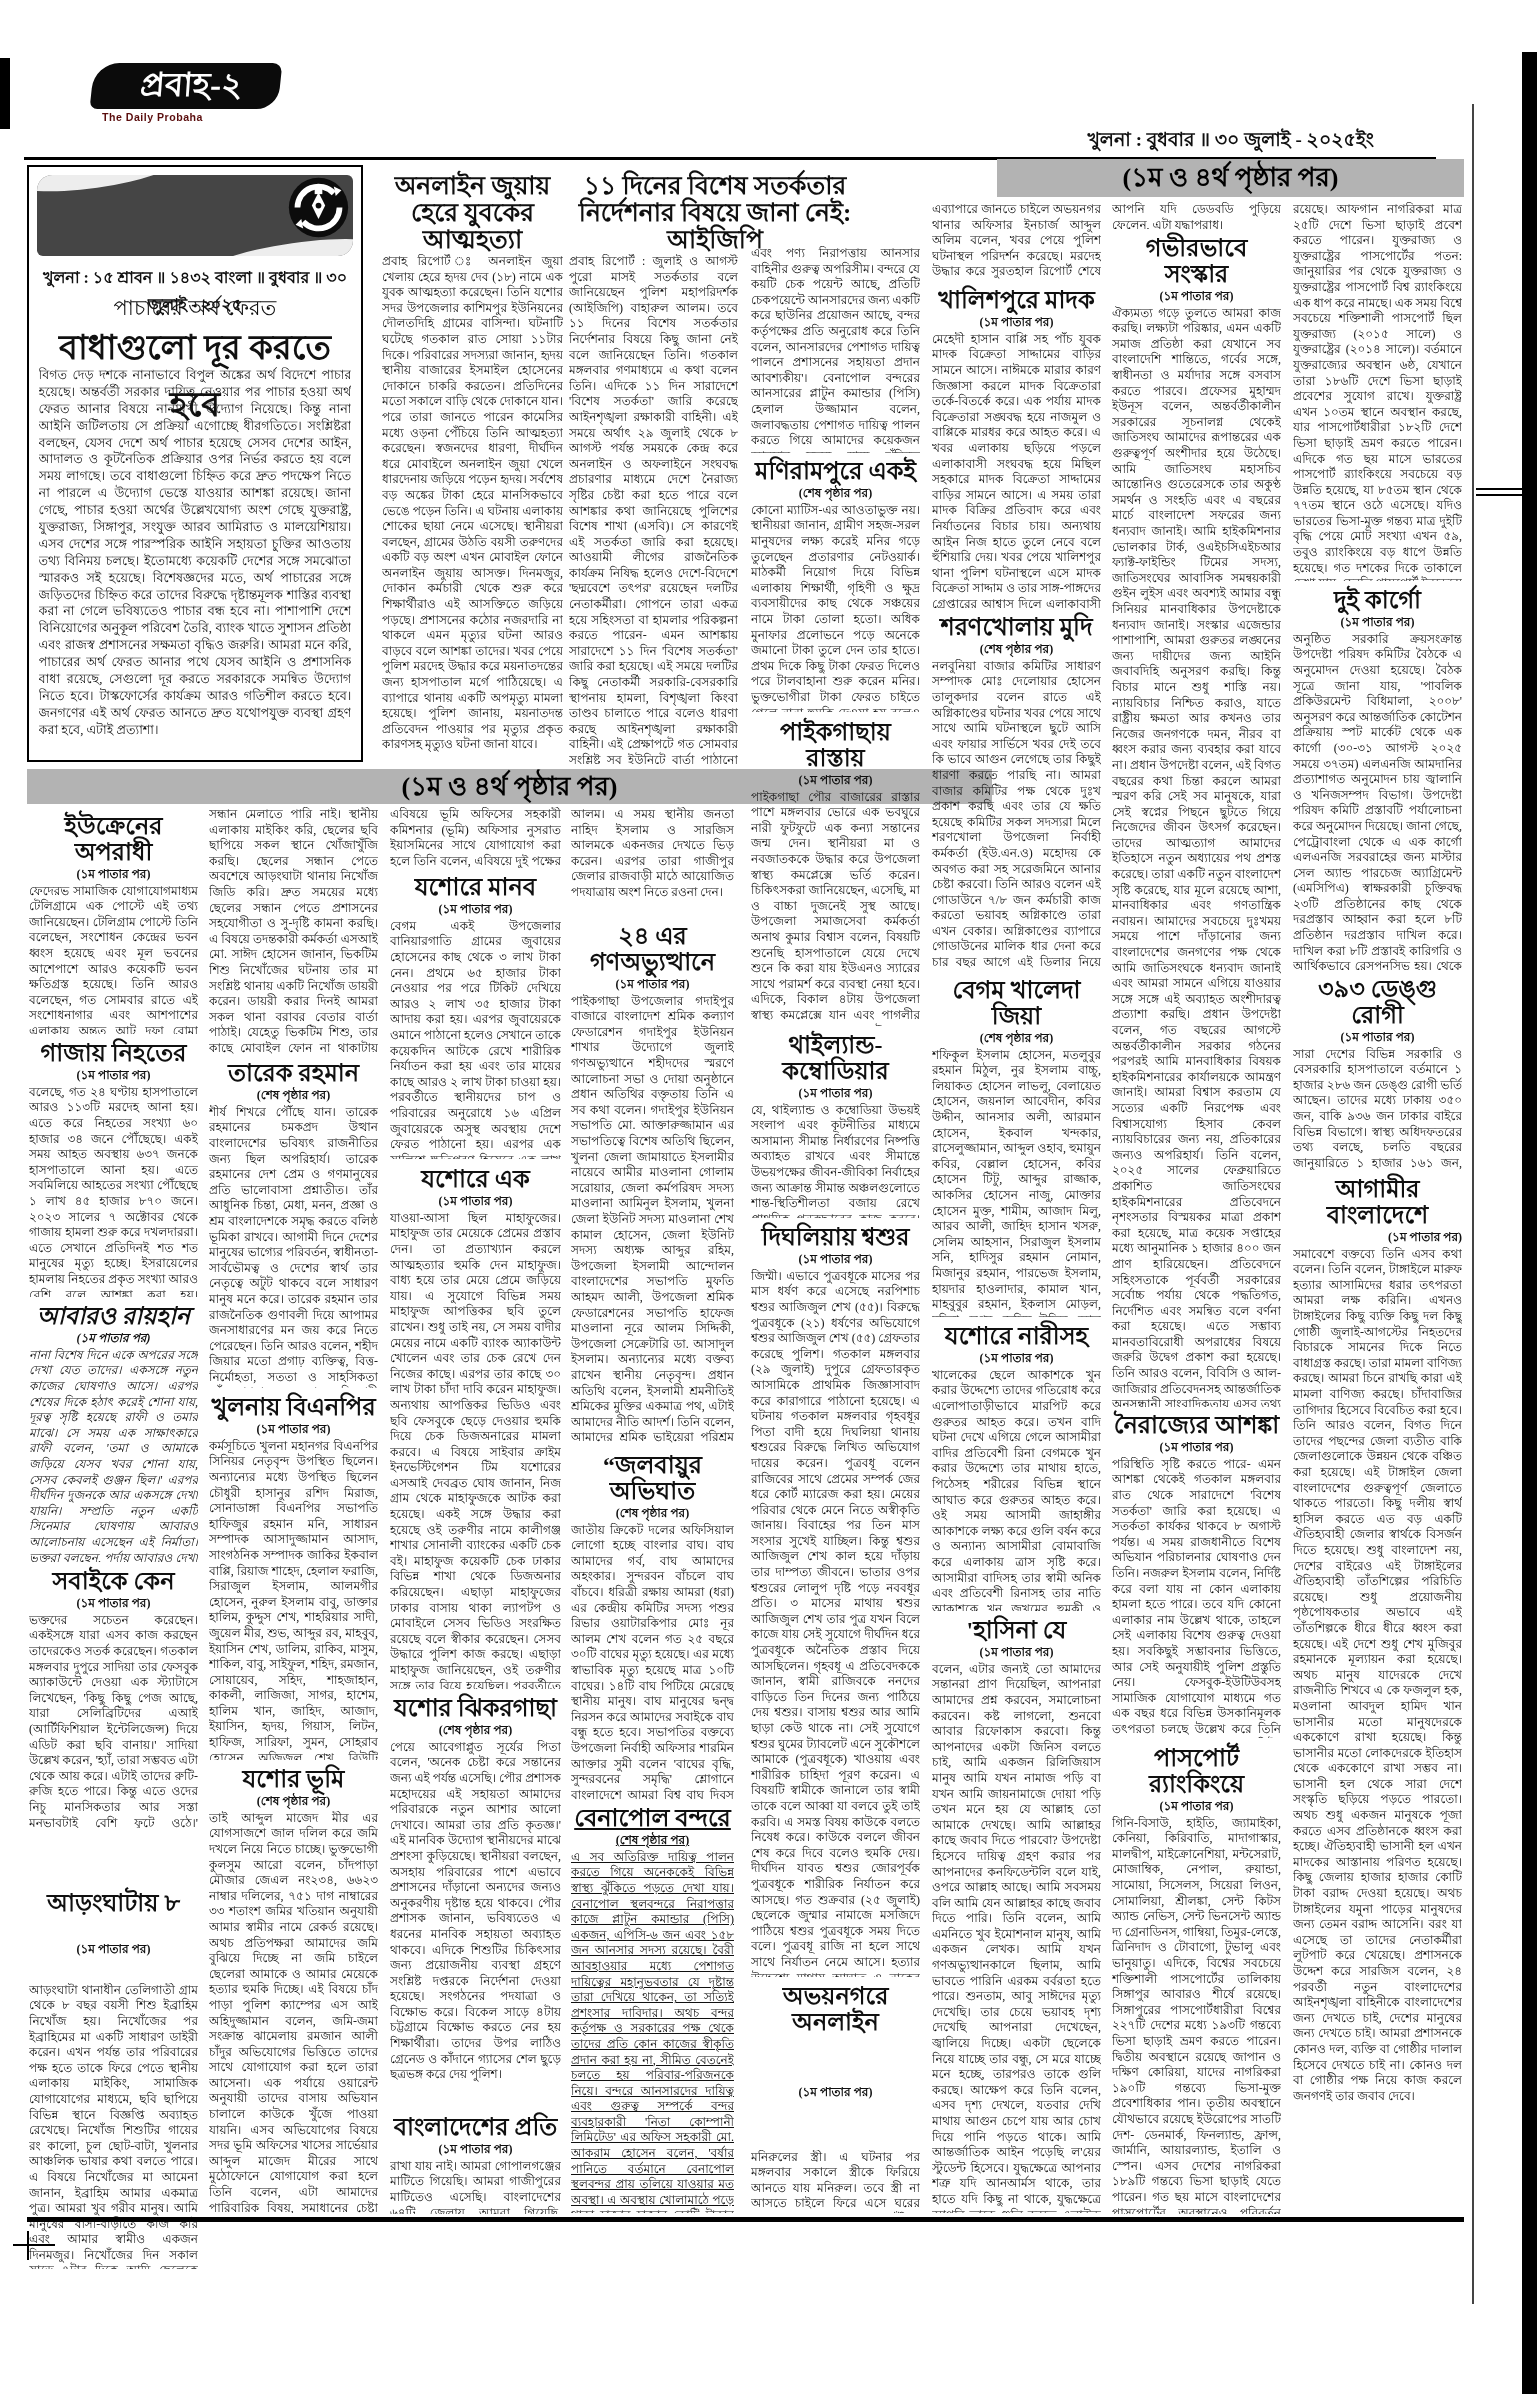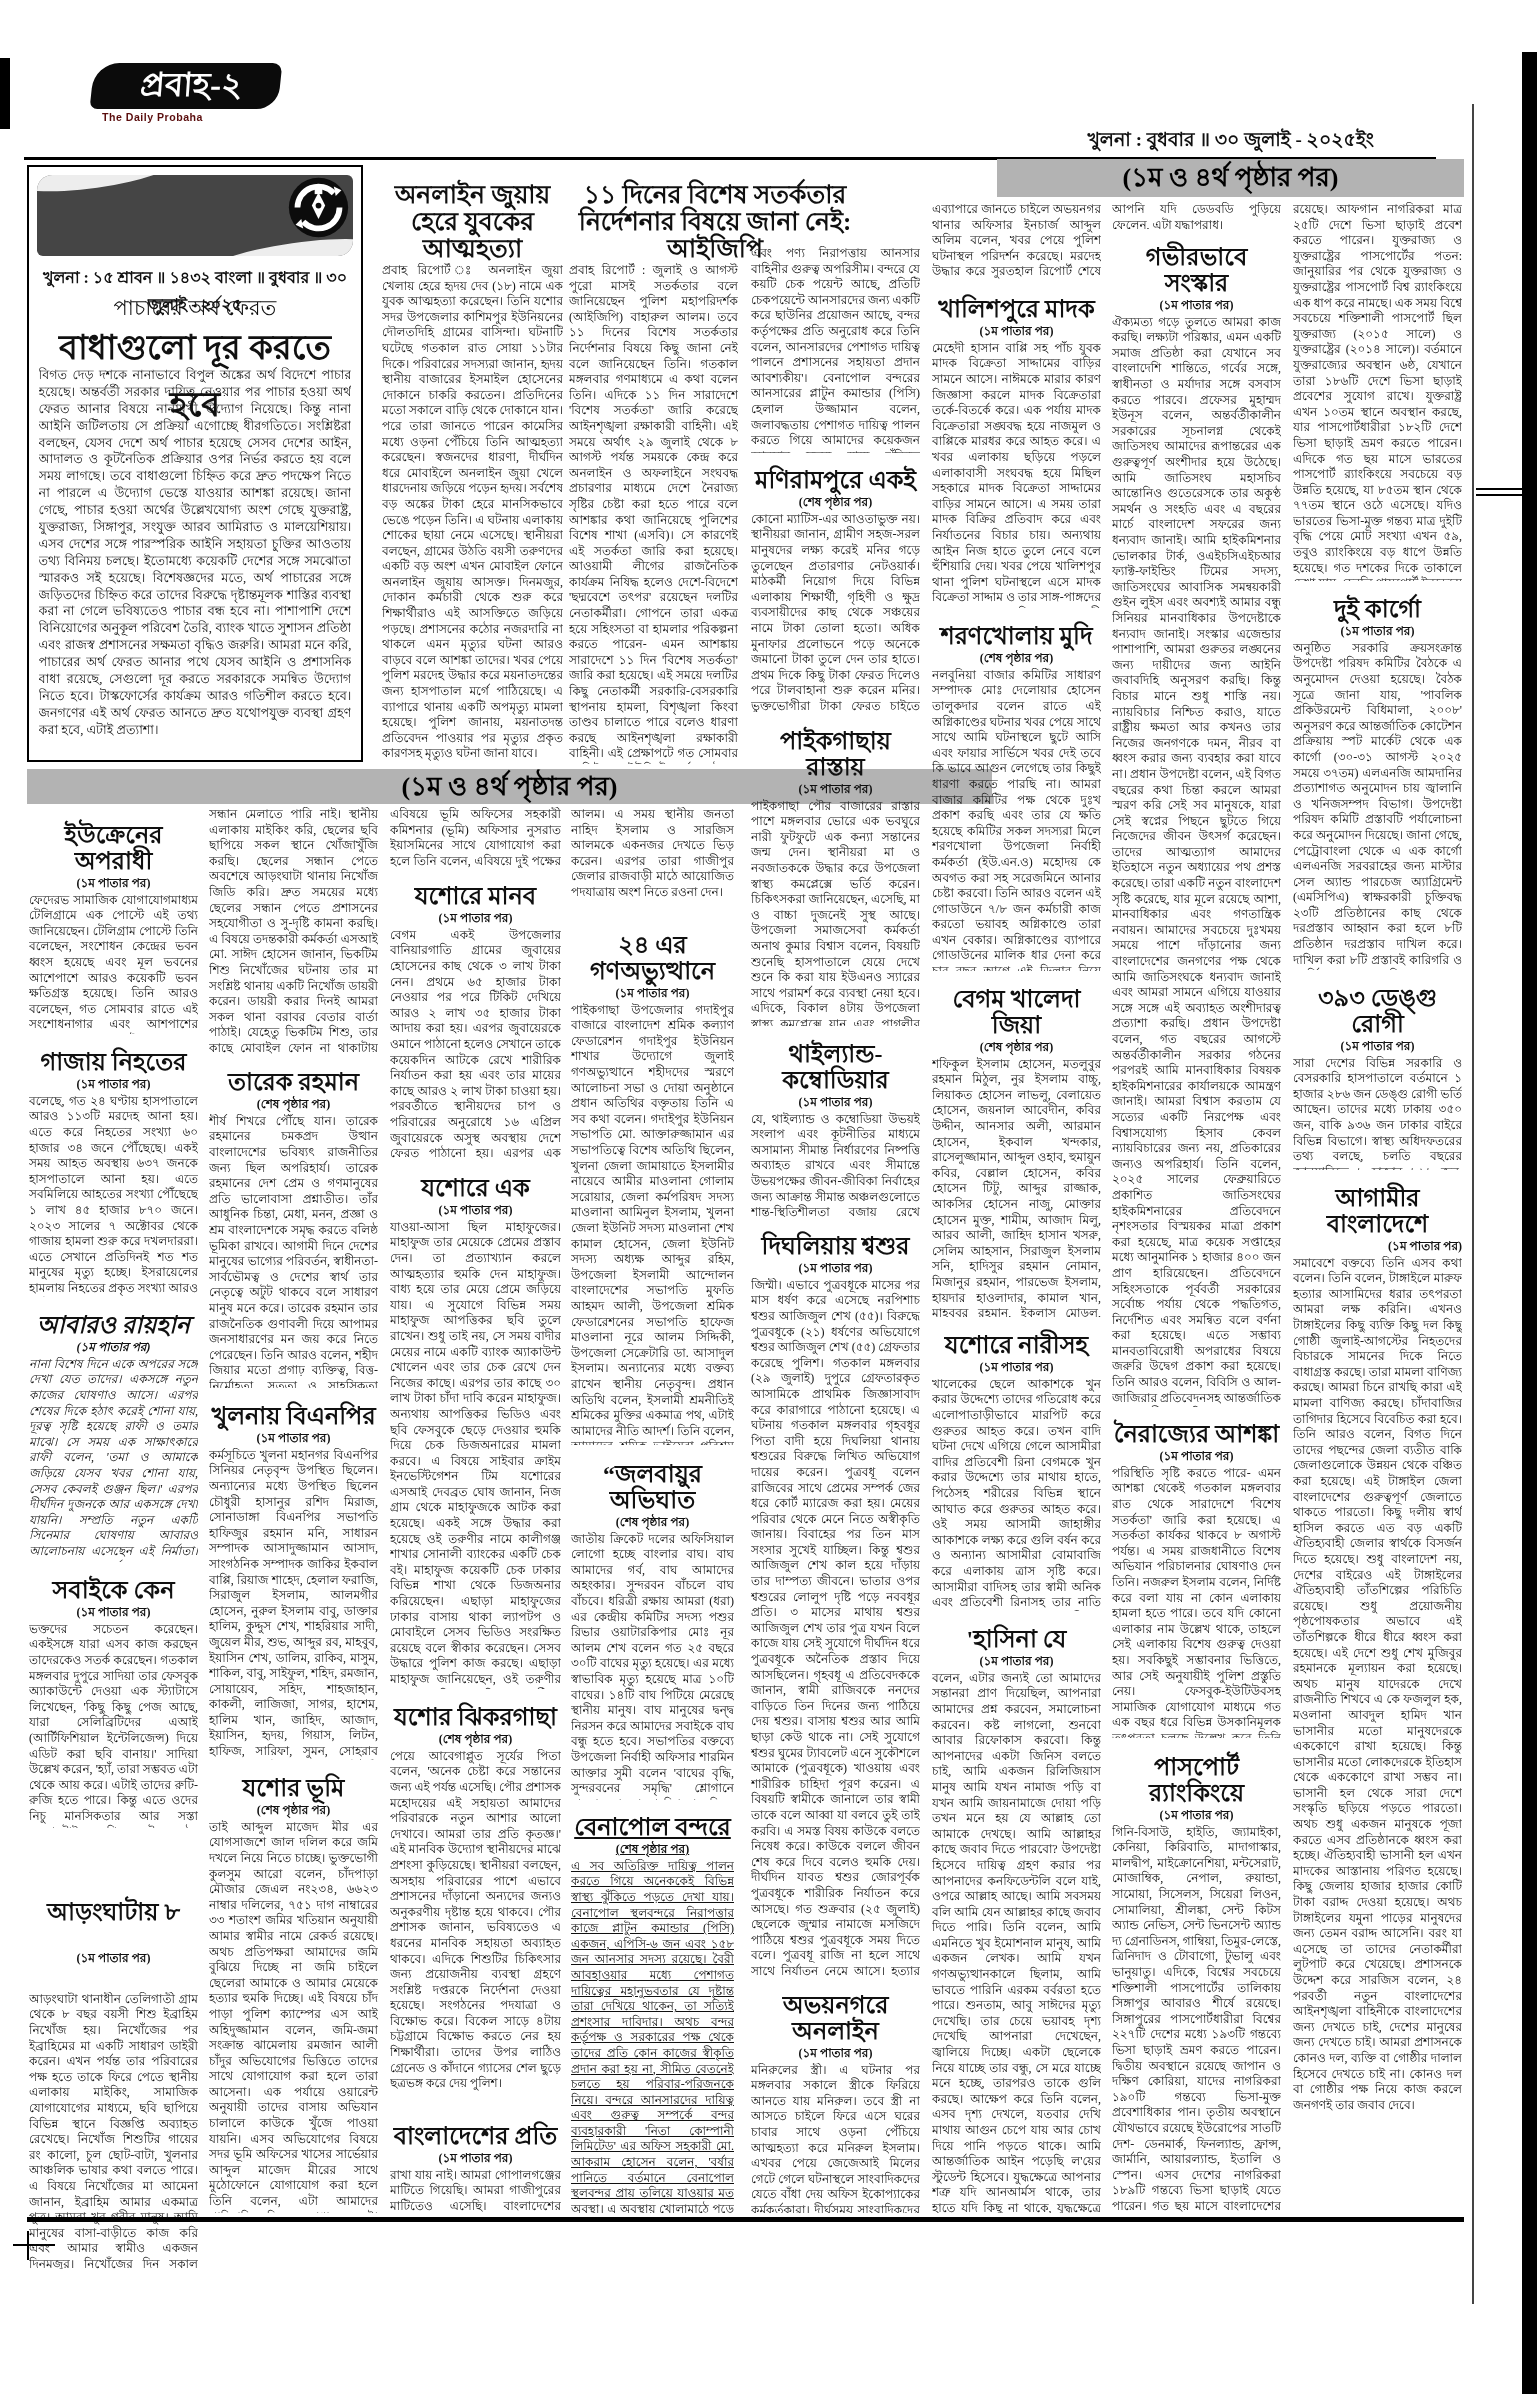--- a/index.html
+++ b/index.html
@@ -30,21 +30,21 @@
   #ed-title{position:absolute;left:13.4px;top:13.4px;width:240px;text-align:center;color:#fff;
             font-size:42px;font-weight:800;font-style:italic;text-shadow:1.9px 1.9px 0 #000;}
   #ed-icon{position:absolute;right:9.6px;top:7.7px;width:65px;height:65px;}
   #ed-dateline{position:absolute;left:7.7px;top:98px;right:7.7px;text-align:center;font-weight:bold;font-size:16px;}
   #ed-kicker{position:absolute;left:7.7px;top:125px;right:7.7px;text-align:center;font-weight:normal;font-size:21px;}
   #ed-headline{position:absolute;left:3.8px;top:154px;right:3.8px;text-align:center;font-weight:800;font-size:34px;}
   #ed-body{position:absolute;left:9.6px;top:200px;right:9.6px;bottom:7.7px;font-size:12.7px;line-height:1.33;
            text-align:justify;overflow:hidden;}
   
   .blk{position:absolute;display:flex;flex-direction:column;overflow:hidden;}
-  .ah{margin:16px 0 1px 0;text-align:center;font-weight:800;font-size:24px;line-height:1.08;}
+  .ah{margin:7px 0 1px 0;text-align:center;font-weight:800;font-size:24px;line-height:1.08;}
   .ah.big{font-size:25px;}
   .cont{text-align:center;font-weight:bold;font-size:12px;line-height:1.25;margin-bottom:1.9px;}
   .ab{flex:1;overflow:hidden;font-size:12px;line-height:1.30;text-align:justify;}
   .frag .ab{height:100%;}
   
   #right-edge{position:absolute;left:1522px;top:52px;width:15.4px;height:2342px;background:#000;}
   #left-edge{position:absolute;left:0;top:58px;width:9.6px;height:71px;background:#000;}
   #right-line{position:absolute;left:1472px;top:104px;width:1.9px;height:2200px;background:#444;}
   .tick{position:absolute;background:#000;}
 </style>
@@ -118,21 +118,21 @@
   <article class="blk" style="left:751px;top:1026px;width:169px;height:192px;">
     <h3 class="ah">থাইল্যান্ড-কম্বোডিয়ার</h3>
     <div class="cont">(১ম পাতার পর)</div>
     <div class="ab">যে, থাইল্যান্ড ও কম্বোডিয়া উভয়ই সংলাপ এবং কূটনীতির মাধ্যমে অসামান্য সীমান্ত নির্ধারণের নিষ্পত্তি অব্যাহত রাখবে এবং সীমান্তে উভয়পক্ষের জীবন-জীবিকা নির্বাহের জন্য আক্রান্ত সীমান্ত অঞ্চলগুলোতে শান্ত-স্থিতিশীলতা বজায় রেখে প্রাথমিক পুনরুদ্ধারের কাজ করবে। উল্লেখ্য, শত বছরের বেশি পুরোনো সীমান্ত বিরোধের জেরে গত বৃহস্পতিবার শুরু হয় থাইল্যান্ড ও কম্বোডিয়া সংঘাত। সংঘাত চলাকালে থাইল্যান্ড ও কম্বোডিয়ায় নিহত হয়েছেন অন্তত ৩৫ জন।</div>
   </article>
   <article class="blk" style="left:751px;top:1218px;width:169px;height:759px;">
     <h3 class="ah">দিঘলিয়ায় শ্বশুর</h3>
     <div class="cont">(১ম পাতার পর)</div>
     <div class="ab">জিম্মী। এভাবে পুত্রবধূকে মাসের পর মাস ধর্ষণ করে এসেছে নরপিশাচ শ্বশুর আজিজুল শেখ (৫৫)। বিরুদ্ধে পুত্রবধূকে (২১) ধর্ষণের অভিযোগে শ্বশুর আজিজুল শেখ (৫৫) গ্রেফতার করেছে পুলিশ। গতকাল মঙ্গলবার (২৯ জুলাই) দুপুরে গ্রেফতারকৃত আসামিকে প্রাথমিক জিজ্ঞাসাবাদ করে কারাগারে পাঠানো হয়েছে। এ ঘটনায় গতকাল মঙ্গলবার গৃহবধূর পিতা বাদী হয়ে দিঘলিয়া থানায় শ্বশুরের বিরুদ্ধে লিখিত অভিযোগ দায়ের করেন। পুত্রবধূ বলেন রাজিবের সাথে প্রেমের সম্পর্ক জের ধরে কোর্ট ম্যারেজ করা হয়। মেয়ের পরিবার থেকে মেনে নিতে অস্বীকৃতি জানায়। বিবাহের পর তিন মাস সংসার সুখেই যাচ্ছিল। কিন্তু শ্বশুর আজিজুল শেখ কাল হয়ে দাঁড়ায় তার দাম্পত্য জীবনে। ভাতার ওপর শ্বশুরের লোলুপ দৃষ্টি পড়ে নববধূর প্রতি। ৩ মাসের মাথায় শ্বশুর আজিজুল শেখ তার পুত্র যখন বিলে কাজে যায় সেই সুযোগে দীর্ঘদিন ধরে পুত্রবধূকে অনৈতিক প্রস্তাব দিয়ে আসছিলেন। গৃহবধূ এ প্রতিবেদককে জানান, স্বামী রাজিবকে ননদের বাড়িতে তিন দিনের জন্য পাঠিয়ে দেয় শ্বশুর। বাসায় শ্বশুর আর আমি ছাড়া কেউ থাকে না। সেই সুযোগে শ্বশুর ঘুমের ট্যাবলেট এনে সুকৌশলে আমাকে (পুত্রবধূকে) খাওয়ায় এবং শারীরিক চাহিদা পূরণ করেন। এ বিষয়টি স্বামীকে জানালে তার স্বামী তাকে বলে আব্বা যা বলবে তুই তাই করবি। এ সমস্ত বিষয় কাউকে বলতে নিষেধ করে। কাউকে বললে জীবন শেষ করে দিবে বলেও হুমকি দেয়। দীর্ঘদিন যাবত শ্বশুর জোরপূর্বক পুত্রবধূকে শারীরিক নির্যাতন করে আসছে। গত শুক্রবার (২৫ জুলাই) ছেলেকে জুম্মার নামাজে মসজিদে পাঠিয়ে শ্বশুর পুত্রবধূকে সময় দিতে বলে। পুত্রবধূ রাজি না হলে সাথে সাথে নির্যাতন নেমে আসে। হত্যার উদ্দেশ্যে মাথায় আঘাত ও নাকের উপর আঘাত করে। গৃহবধূ নির্যাতনের কথা এলাকায় ছড়িয়ে পড়লে পুত্রবধূর নানা, মামা ও খালা শ্বশুর বাড়ি থেকে ভিকটিমকে নিয়ে আসে। ঘটনার পর ওই গৃহবধূ তার নানি, খালাকে শ্বশুরের নির্যাতনের লোমহর্ষক ঘটনার বর্ণনা দেয়। সকল ঘটনা তাদের নিকট খুলে বলেন। এ ঘটনা ভিকটিমের পিতা জানার পর সাংবাদিকদের ও এলাকার গণ্যমান্য ব্যক্তিদের জানান এবং দিঘলিয়া থানায় মামলা দায়ের করেন। দিঘলিয়া থানা পুলিশ ধর্ষককে গ্রেফতার করে প্রাথমিক জিজ্ঞাসাবাদ শেষে আদালতের মধ্যমে জেল হাজতে প্রেরণ করেছে। দিঘলিয়া থানা অফিসার ইনচার্জ এইচ এম শাহীন বলেন, ভিকটিমের পিতা বাদী হয়ে মামলা দায়ের করেছে। পুলিশ ধর্ষক শ্বশুরকে গ্রেফতার করে প্রাথমিক জিজ্ঞাসাবাদ শেষে আদালতে প্রেরণ করা হয়েছে। পরবর্তী পদক্ষেপ তদন্ত সাপেক্ষে গ্রহণ করা হবে।</div>
   </article>
-  <article class="blk" style="left:751px;top:1977px;width:169px;height:236px;">
+  <article class="blk" style="left:751px;top:1977px;width:169px;height:236px;gap:48px;">
     <h3 class="ah">অভয়নগরে অনলাইন</h3>
     <div class="cont">(১ম পাতার পর)</div>
     <div class="ab">মনিরুলের স্ত্রী। এ ঘটনার পর মঙ্গলবার সকালে স্ত্রীকে ফিরিয়ে আনতে যায় মনিরুল। তবে স্ত্রী না আসতে চাইলে ফিরে এসে ঘরের চাবার সাথে ওড়না পেঁচিয়ে আত্মহত্যা করে মনিরুল ইসলাম। এখবর পেয়ে জেজেআই মিলের গেটে গেলে ঘটনাস্থলে সাংবাদিকদের যেতে বাঁধা দেয় অফিস ইকোপ্যাকের কর্মকর্তকারা। দীর্ঘসময় সাংবাদিকদের ঢুকতে না দেওয়ায় নানা প্রশ্নের সৃষ্টি হয়। তবে শেষমেষ অনুমতি মেলে, সেখানে গিয়ে কথা হয় প্রত্যক্ষদর্শী ১০ বছর বয়সী মিমের সাথে। সে জানায় দীর্ঘসময় ঘরের দরজা বন্ধ থাকায় সেখানে দেখতে যায়। যেয়ে দেখা যায় মনিরুল গলাই দড়ি দিয়ে ঝুলে আছে।</div>
   </article>
 
   <div class="blk frag" style="left:932px;top:202px;width:169px;height:80px;">
     <div class="ab">এব্যাপারে জানতে চাইলে অভয়নগর থানার অফিসার ইনচার্জ আব্দুল অলিম বলেন, খবর পেয়ে পুলিশ ঘটনাস্থল পরিদর্শন করেছে। মরদেহ উদ্ধার করে সুরতহাল রিপোর্ট শেষে ময়নাতদন্তের জন্য যশোর জেনারেল হাসপাতালের মর্গে পাঠানো হয়েছে।</div>
   </div>
   <article class="blk" style="left:932px;top:281px;width:169px;height:327px;">
     <h3 class="ah">খালিশপুরে মাদক</h3>

